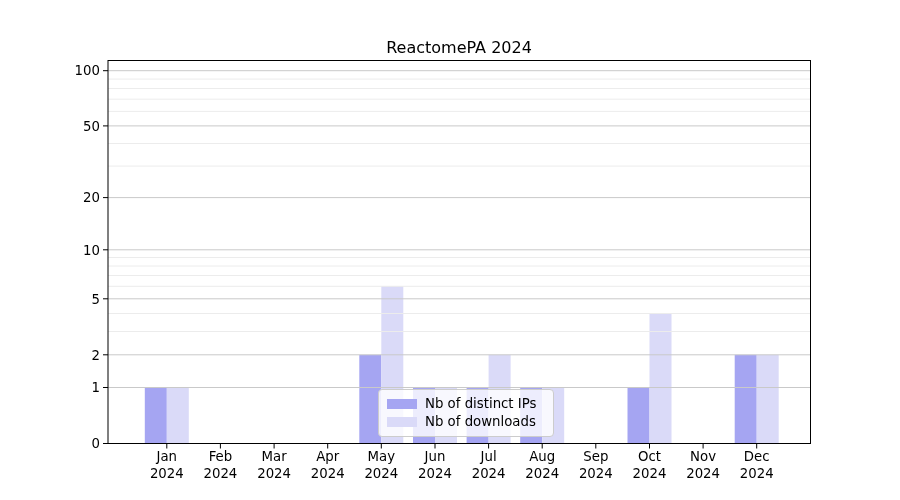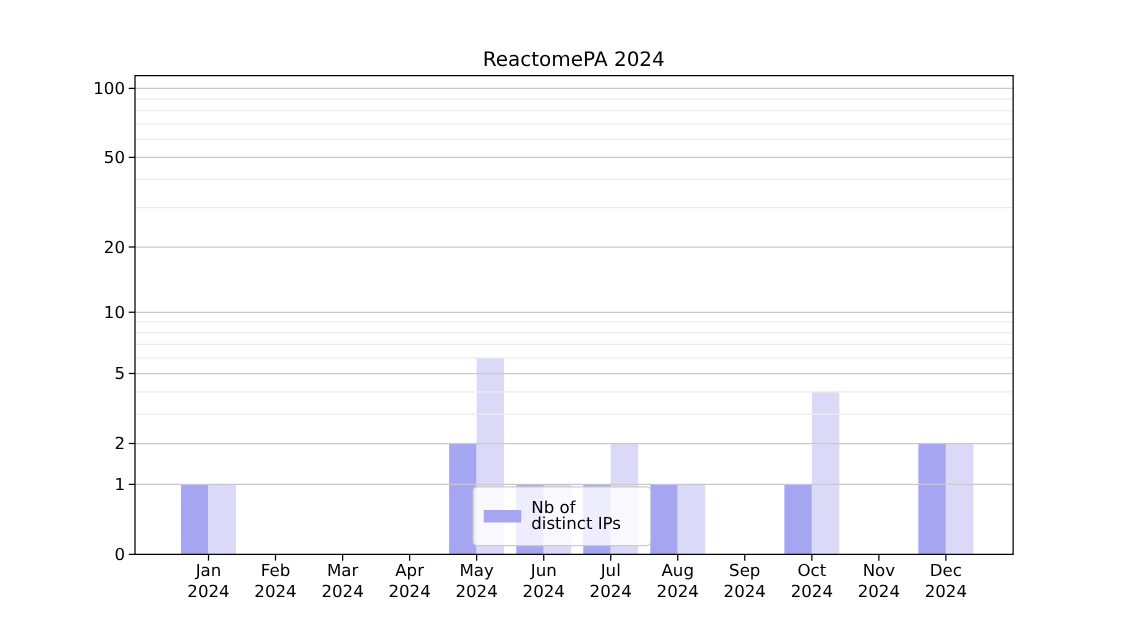--- a/index.html
+++ b/index.html
@@ -1,20 +1,20 @@
 <!DOCTYPE html>
 <html><head>
 <meta charset="utf-8">
 <style>
   html,body{margin:0;padding:0;background:#fff;}
   .fig{position:relative;width:900px;height:500px;background:#fff;
        font-family:"DejaVu Sans","Liberation Sans",sans-serif;overflow:hidden;}
   .fig svg{position:absolute;left:0;top:0;}
   .fig svg text{font-family:"DejaVu Sans","Liberation Sans",sans-serif;}
-  .legend{position:absolute;left:378px;top:389px;width:143px;height:48px;box-sizing:border-box;
+  .legend{position:absolute;left:378px;top:389px;width:176px;height:48px;box-sizing:border-box;
           background:rgba(255,255,255,0.8);border:1px solid #cccccc;border-radius:4px;
           display:flex;flex-direction:column;justify-content:space-evenly;padding:3px 8px;}
   .legend-row{display:flex;align-items:center;gap:8px;font-size:13.3px;color:#000;line-height:1;}
   .swatch{width:30px;height:10px;flex:0 0 auto;}
 </style>
 </head>
 <body>
 
 <div class="fig">
   <svg id="chart-svg" width="900" height="500" viewBox="0 0 900 500">
@@ -105,14 +105,18 @@
         <text text-anchor="middle" font-size="13.3" fill="#000000"><tspan x="756.7" y="461">Dec</tspan><tspan x="756.7" y="477.5">2024</tspan></text>
       </g>
     <text x="459" y="53" text-anchor="middle" font-size="16" fill="#000000">ReactomePA 2024</text>
   </svg>
 
   <div class="legend">
     <div class="legend-row">
       <span class="swatch" id="swatch-0" style="background: rgb(165, 165, 242);"></span>
       <span class="legend-label">Nb of distinct IPs</span>
     </div>
+    <div class="legend-row">
+      <span class="swatch" id="swatch-1" style="background: rgb(218, 218, 248);"></span>
+      <span class="legend-label">Nb of downloads</span>
+    </div>
   </div>
 </div>
 
 </body></html>

